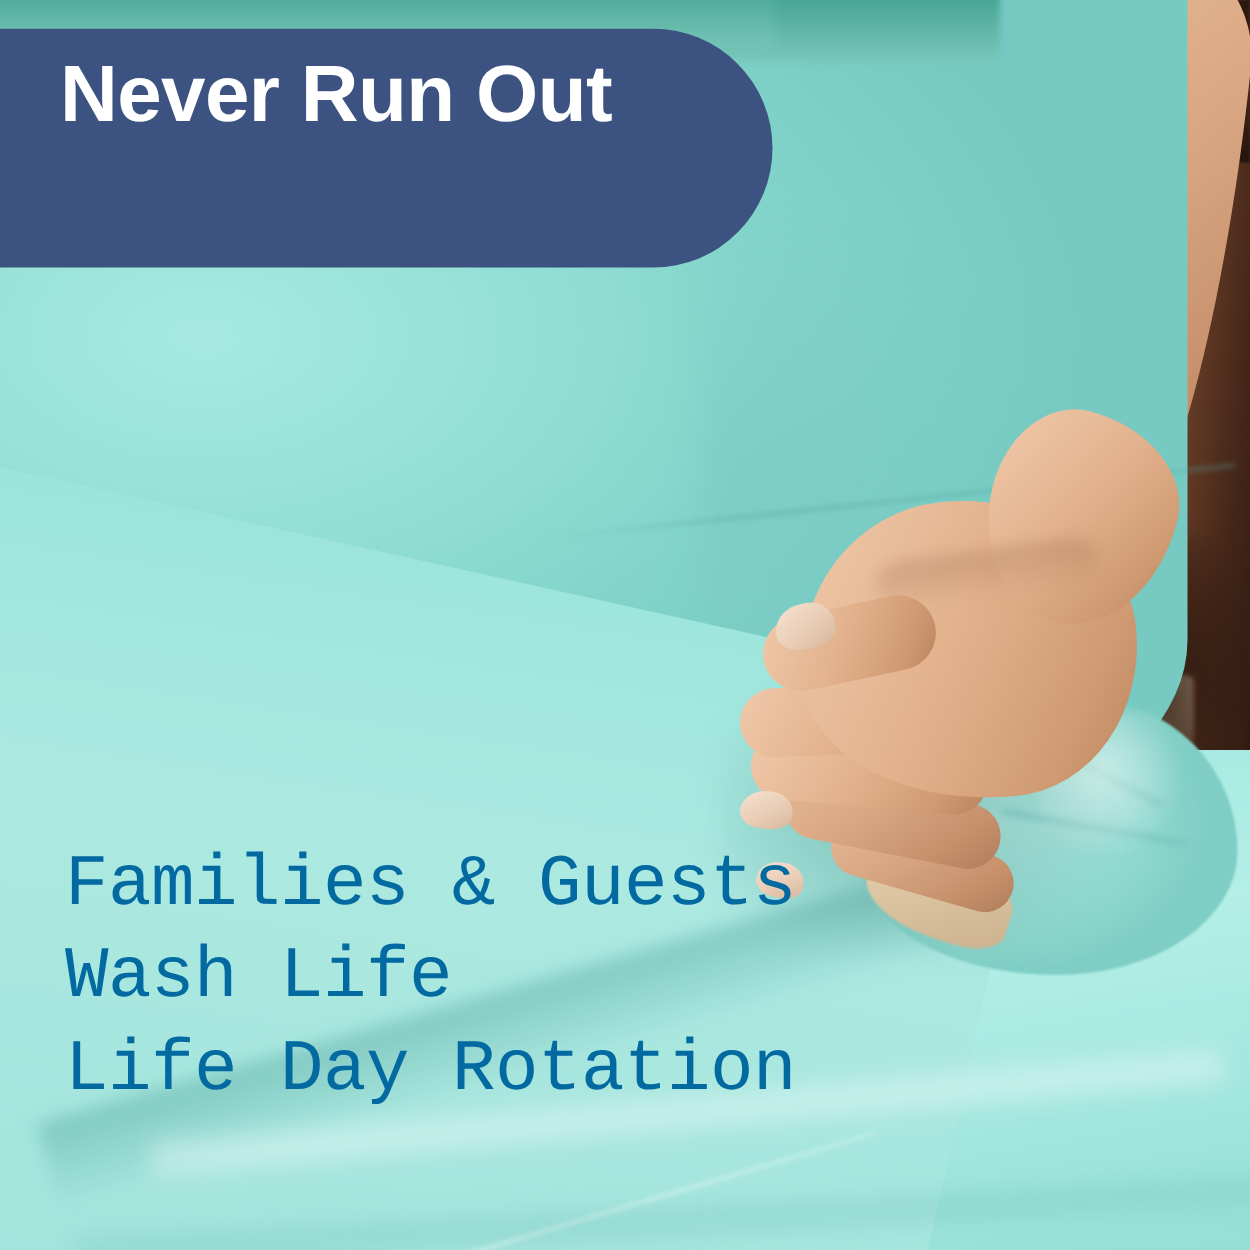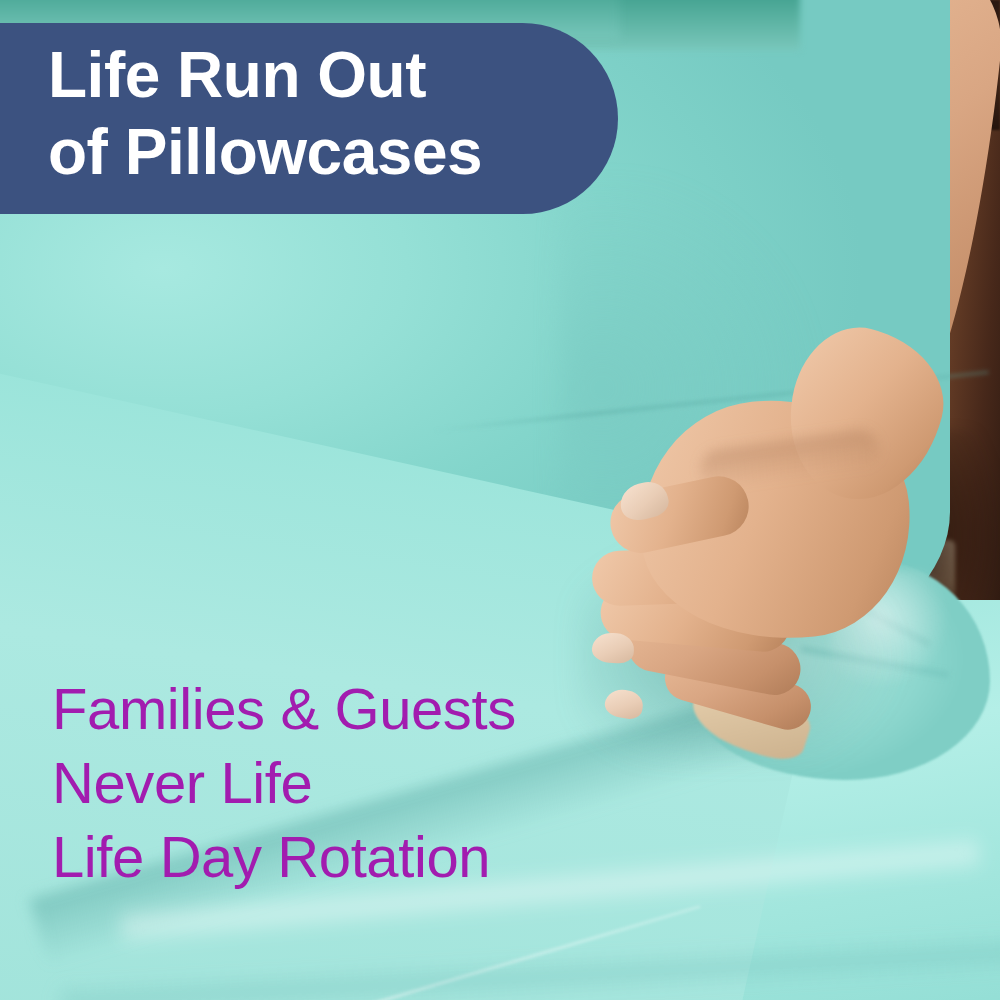--- a/index.html
+++ b/index.html
@@ -232,22 +232,22 @@
     white-space:nowrap;
   }
 
   
   .benefits{
     position:absolute;
     left:52px; top:672px;
     width:700px;
   }
   .benefits div{
-    color:#a21caf;
-    font-family:Liberation Sans, sans-serif;
+    color:#0369a1;
+    font-family:Liberation Mono, monospace;
     font-weight:400;
     font-size:58px;
     line-height:74px;
     letter-spacing:-0.4px;
     white-space:nowrap;
   }
 </style>
 </head>
 <body>
 
@@ -297,23 +297,22 @@
     <div class="hand skin-b"></div>
     <div class="hand-wrist skin-b"></div>
     <div class="knuckle-shade"></div>
     <div class="finger f-thumb skin-b"></div>
     <div class="nail n-thumb"></div>
     <div class="nail n1"></div>
     <div class="nail n2"></div>
   </div>
 
   <div class="banner">
-    <h1>Life Run Out</h1>
-    <h1>of Pillowcases</h1>
+    <h1>Never Run Out</h1>
   </div>
 
   <div class="benefits">
     <div>Families &amp; Guests</div>
-    <div>Never Life</div>
+    <div>Wash Life</div>
     <div>Life Day Rotation</div>
   </div>
 
 </div>
 
 </body></html>

